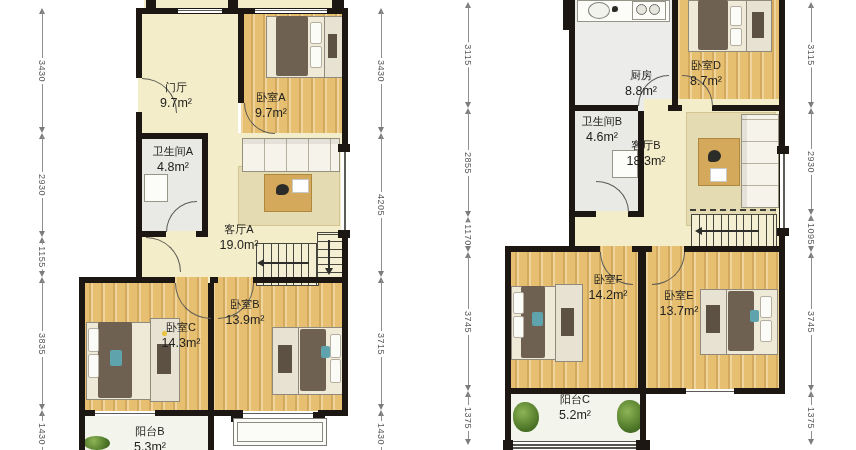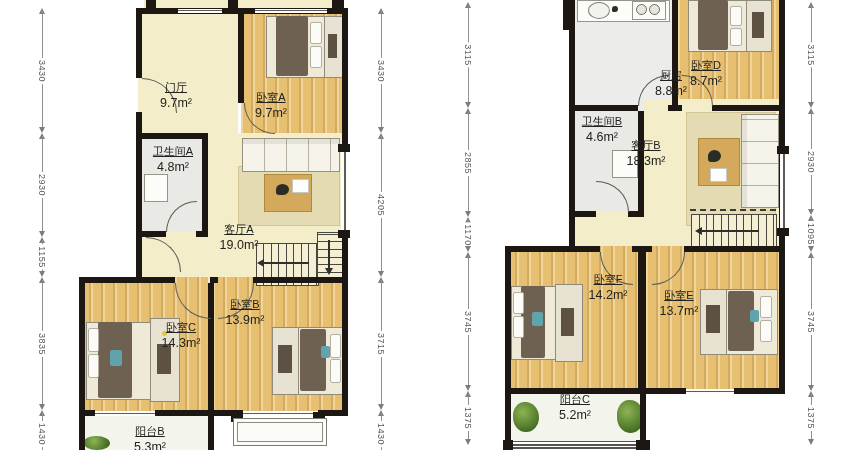--- a/index.html
+++ b/index.html
@@ -51,21 +51,21 @@
   .st-h{border:1px solid #47473f;background:#f4eed2;
     background-image:repeating-linear-gradient(90deg, rgba(0,0,0,0) 0 6.5px, #47473f 6.5px 7.5px);}
   .st-v{border:1px solid #47473f;background:#f4eed2;
     background-image:repeating-linear-gradient(0deg, rgba(0,0,0,0) 0 6.5px, #47473f 6.5px 7.5px);}
   .arr-line{background:#2e2e2a;}
   .arr-left{width:0;height:0;border-top:4px solid transparent;border-bottom:4px solid transparent;border-right:7px solid #2e2e2a;}
   .arr-down{width:0;height:0;border-left:4px solid transparent;border-right:4px solid transparent;border-top:7px solid #2e2e2a;}
   .dash{border-top:2px dashed #3a3a36;}
   
   .rlabel{position:absolute;transform:translateX(-50%);text-align:center;color:#222220;white-space:nowrap;z-index:30;}
-  .rlabel .nm{display:block;font-size:11px;line-height:15px;text-decoration:underline;}
+  .rlabel .nm{display:block;font-size:11px;line-height:15px;}
   .rlabel .ar{display:block;font-size:12.5px;line-height:16px;}
   
   .dim-chain{position:absolute;top:0;width:16px;height:450px;z-index:25;}
   .dim-seg{position:absolute;left:0;width:100%;}
   .dim-seg .dl{position:absolute;left:50%;top:3px;bottom:3px;width:0;border-left:1px solid #8f8f8f;}
   .dim-seg .da{position:absolute;left:50%;transform:translateX(-50%);width:0;height:0;
     border-left:3px solid transparent;border-right:3px solid transparent;}
   .dim-seg .du{top:0;border-bottom:6px solid #7c7c7c;}
   .dim-seg .dd{bottom:0;border-top:6px solid #7c7c7c;}
   .dim-seg .dt{position:absolute;left:50%;top:50%;transform:translate(-50%,-50%);
@@ -275,21 +275,21 @@
     <span class="ar">13.9m²</span>
   </div>
   <div class="rlabel" style="left:181px;top:320px">
     <span class="nm">卧室C</span>
     <span class="ar">14.3m²</span>
   </div>
   <div class="rlabel" style="left:150px;top:424px">
     <span class="nm">阳台B</span>
     <span class="ar">5.3m²</span>
   </div>
-  <div class="rlabel" style="left:671px;top:68px">
+  <div class="rlabel" style="left:641px;top:68px">
     <span class="nm">厨房</span>
     <span class="ar">8.8m²</span>
   </div>
   <div class="rlabel" style="left:706px;top:58px">
     <span class="nm">卧室D</span>
     <span class="ar">8.7m²</span>
   </div>
   <div class="rlabel" style="left:602px;top:114px">
     <span class="nm">卫生间B</span>
     <span class="ar">4.6m²</span>

